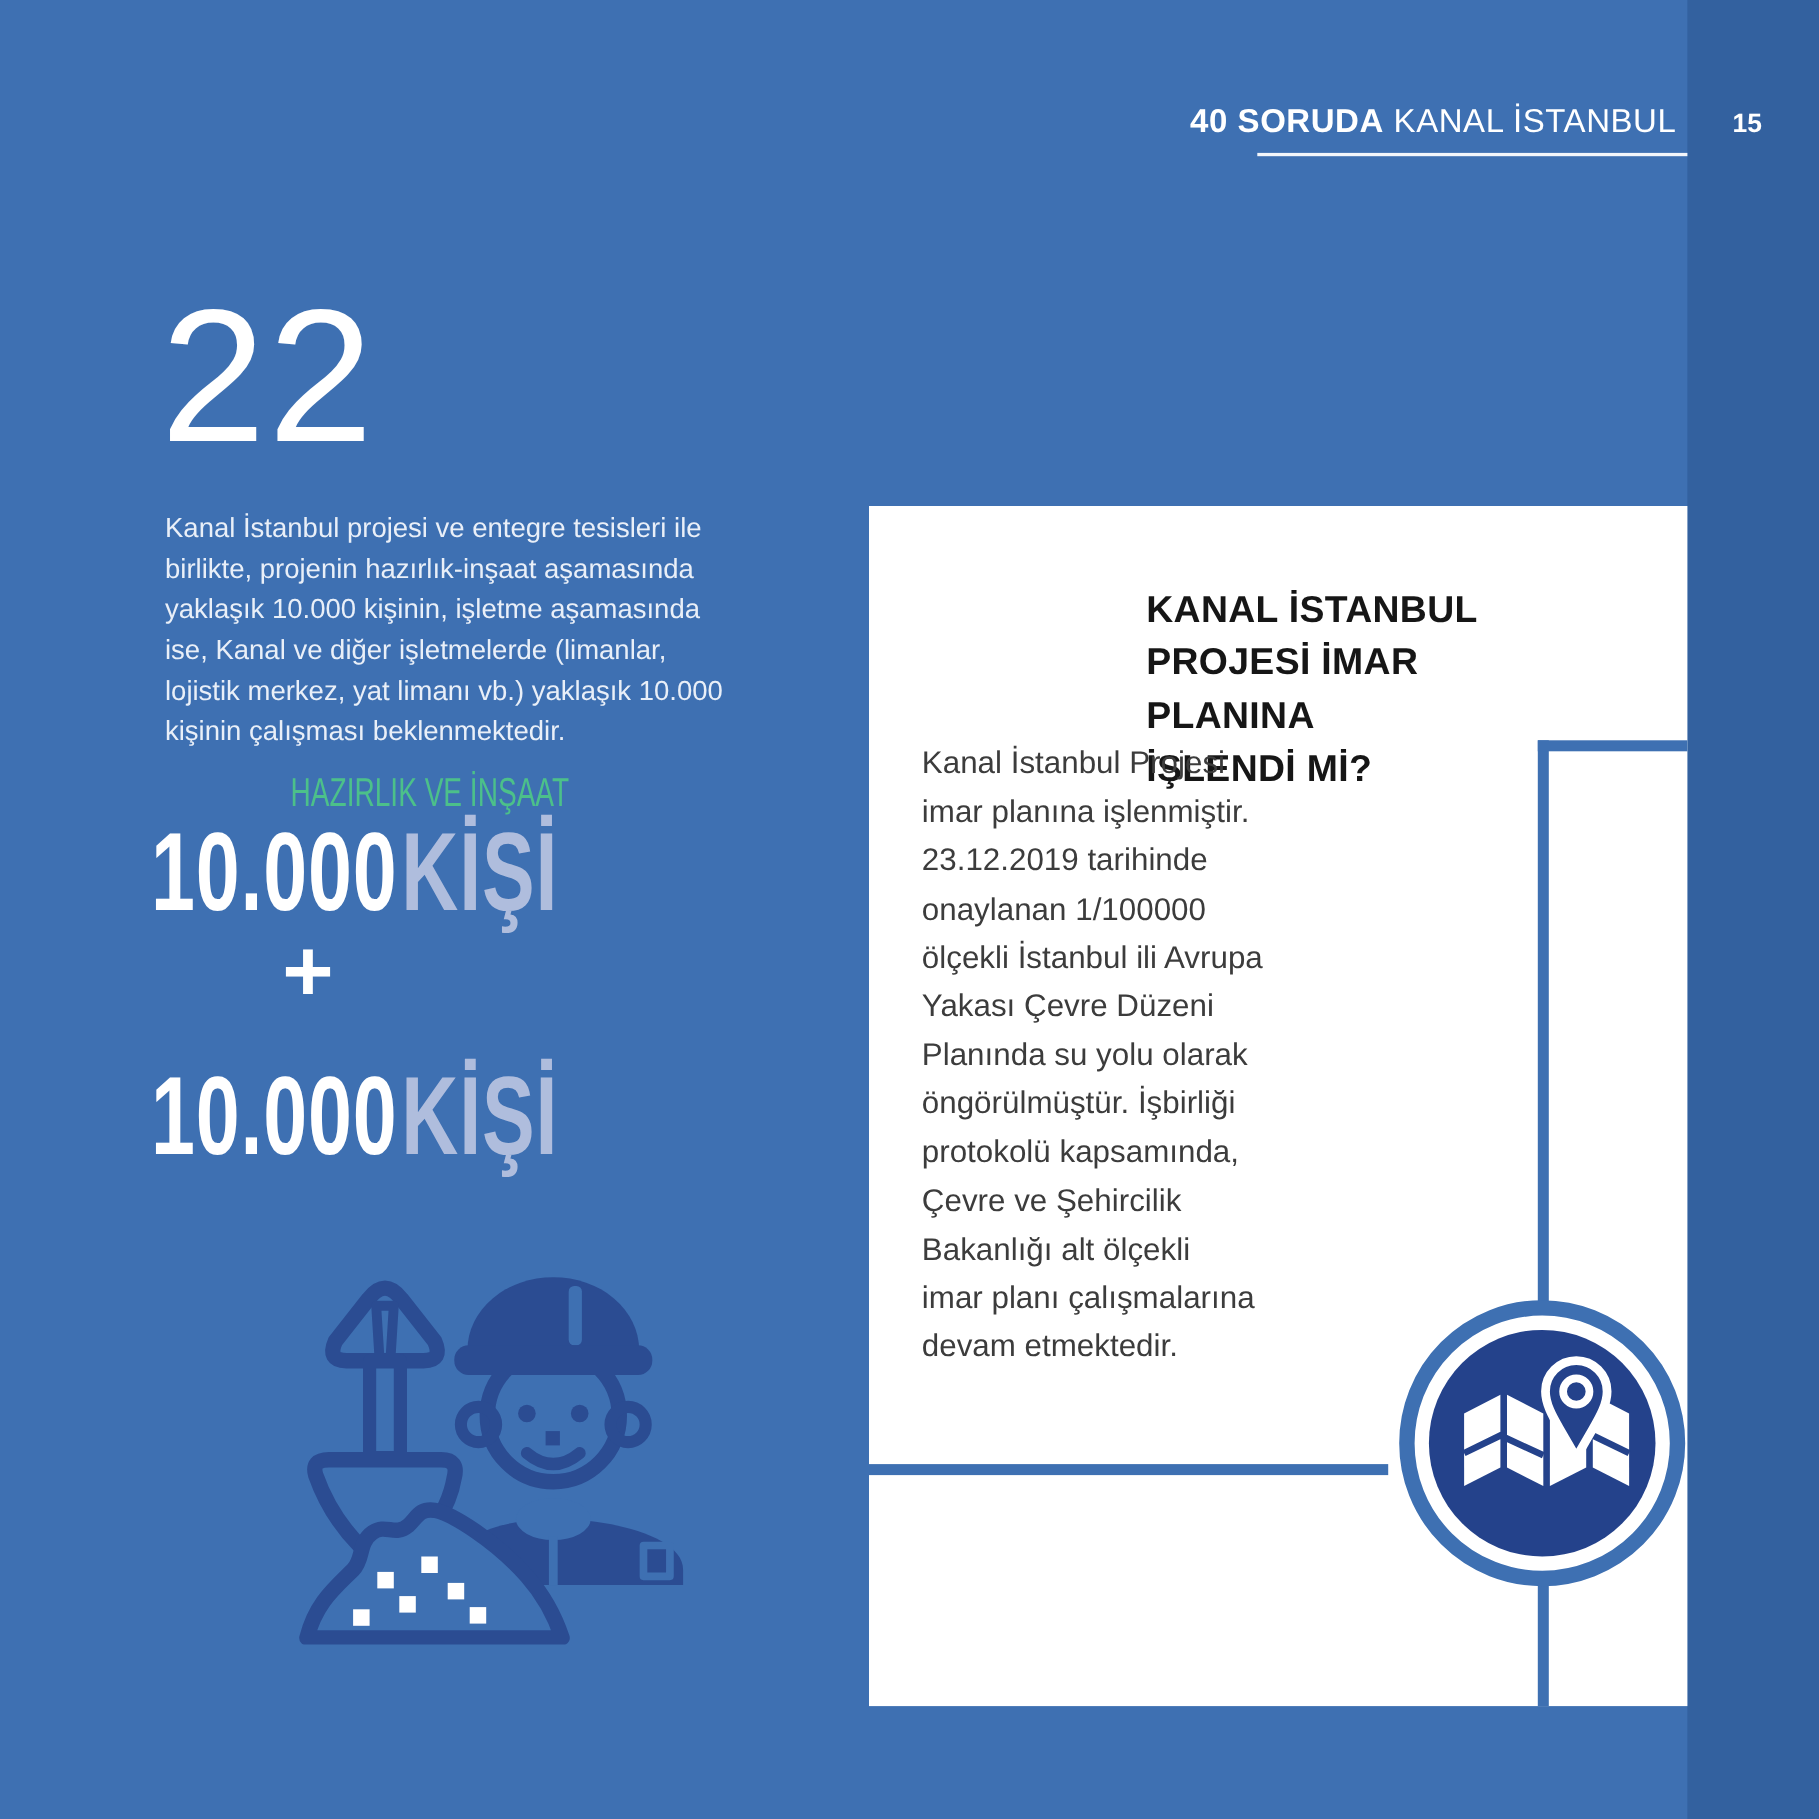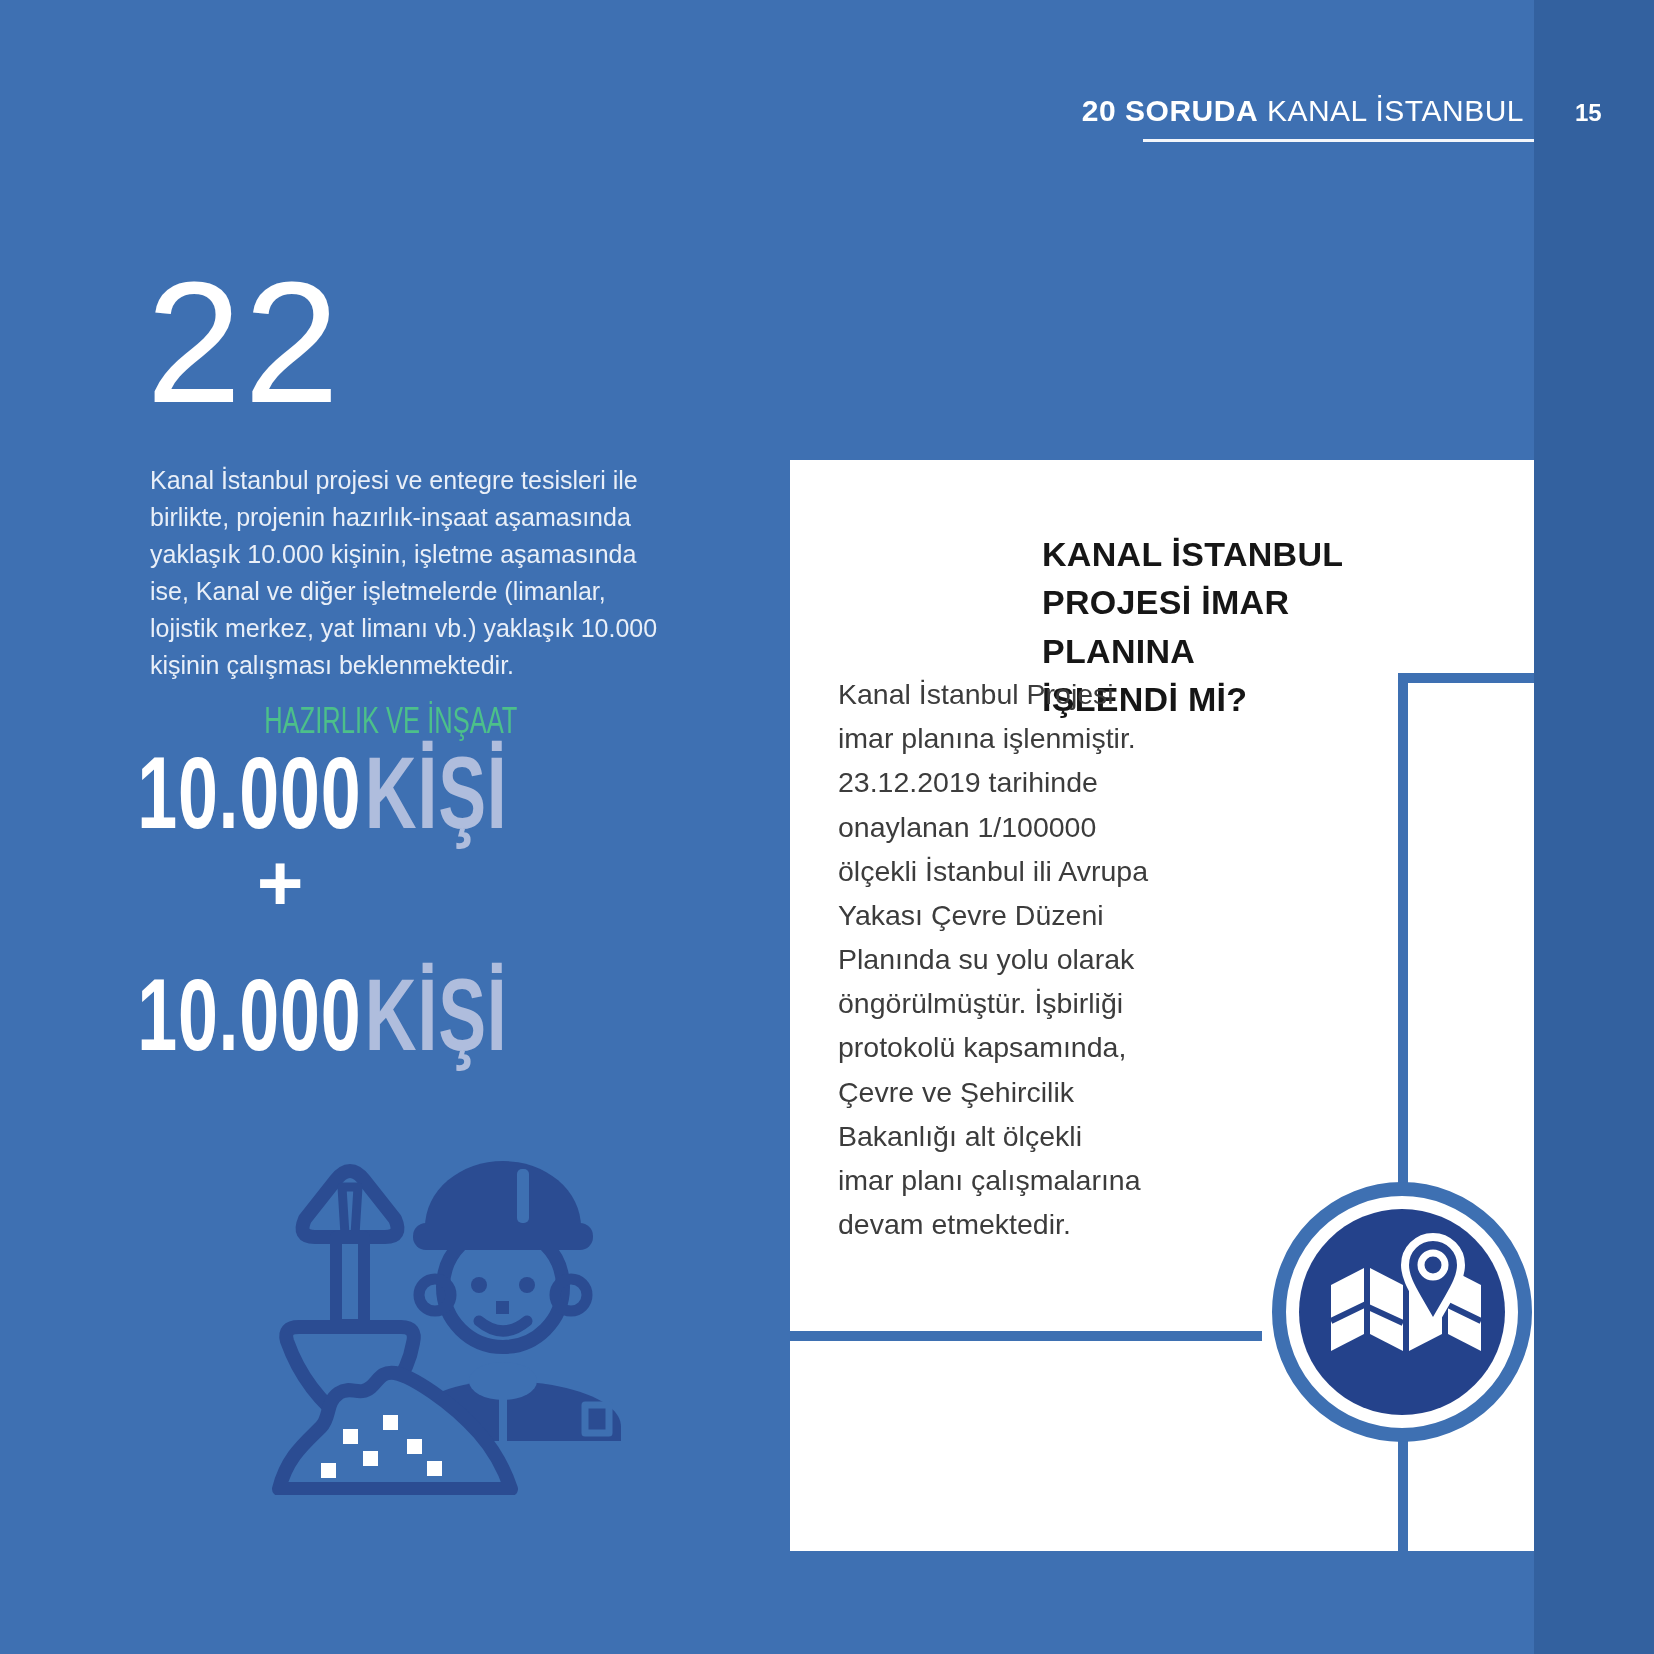--- a/index.html
+++ b/index.html
@@ -43,21 +43,21 @@
   
   .map-badge{left:1271px;top:1181px;width:262px;height:262px;}
 </style>
 </head>
 <body>
 
 <div id="page">
 
   <div class="abs right-column"></div>
 
-  <div class="abs header-title"><span class="bold">20 SORUDA</span><span> KANAL İSTANBUL</span></div>
+  <div class="abs header-title"><span class="bold">40 SORUDA</span><span> KANAL İSTANBUL</span></div>
   <div class="abs header-underline"></div>
   <div class="abs page-number">15</div>
 
   <div class="abs q22-number">22</div>
   <div class="abs q22-body">Kanal İstanbul projesi ve entegre tesisleri ile
 birlikte, projenin hazırlık-inşaat aşamasında
 yaklaşık 10.000 kişinin, işletme aşamasında
 ise, Kanal ve diğer işletmelerde (limanlar,
 lojistik merkez, yat limanı vb.) yaklaşık 10.000
 kişinin çalışması beklenmektedir.</div>

